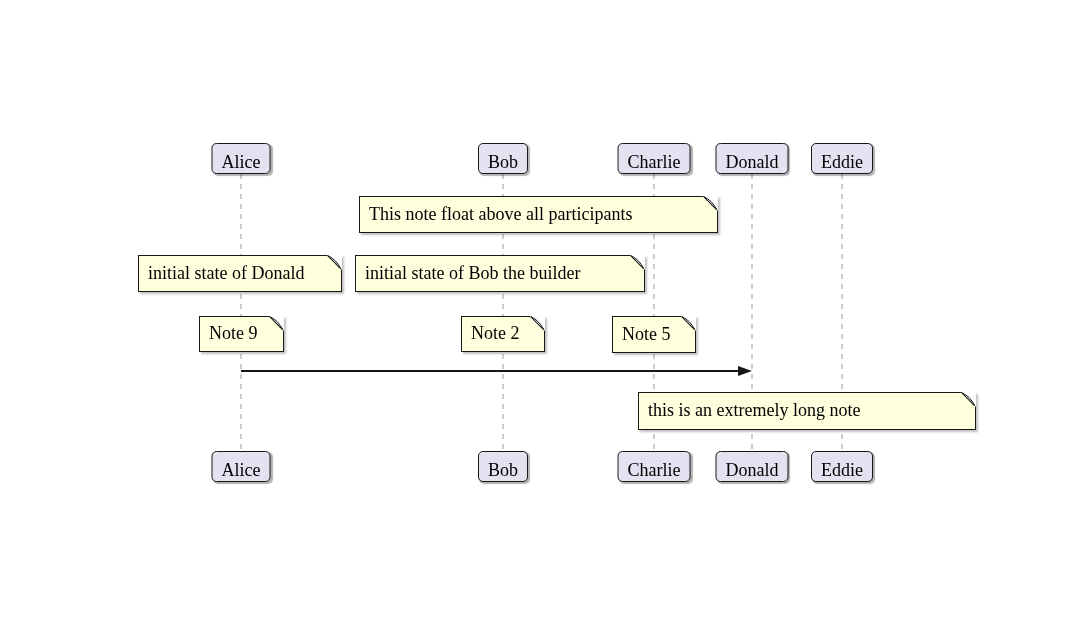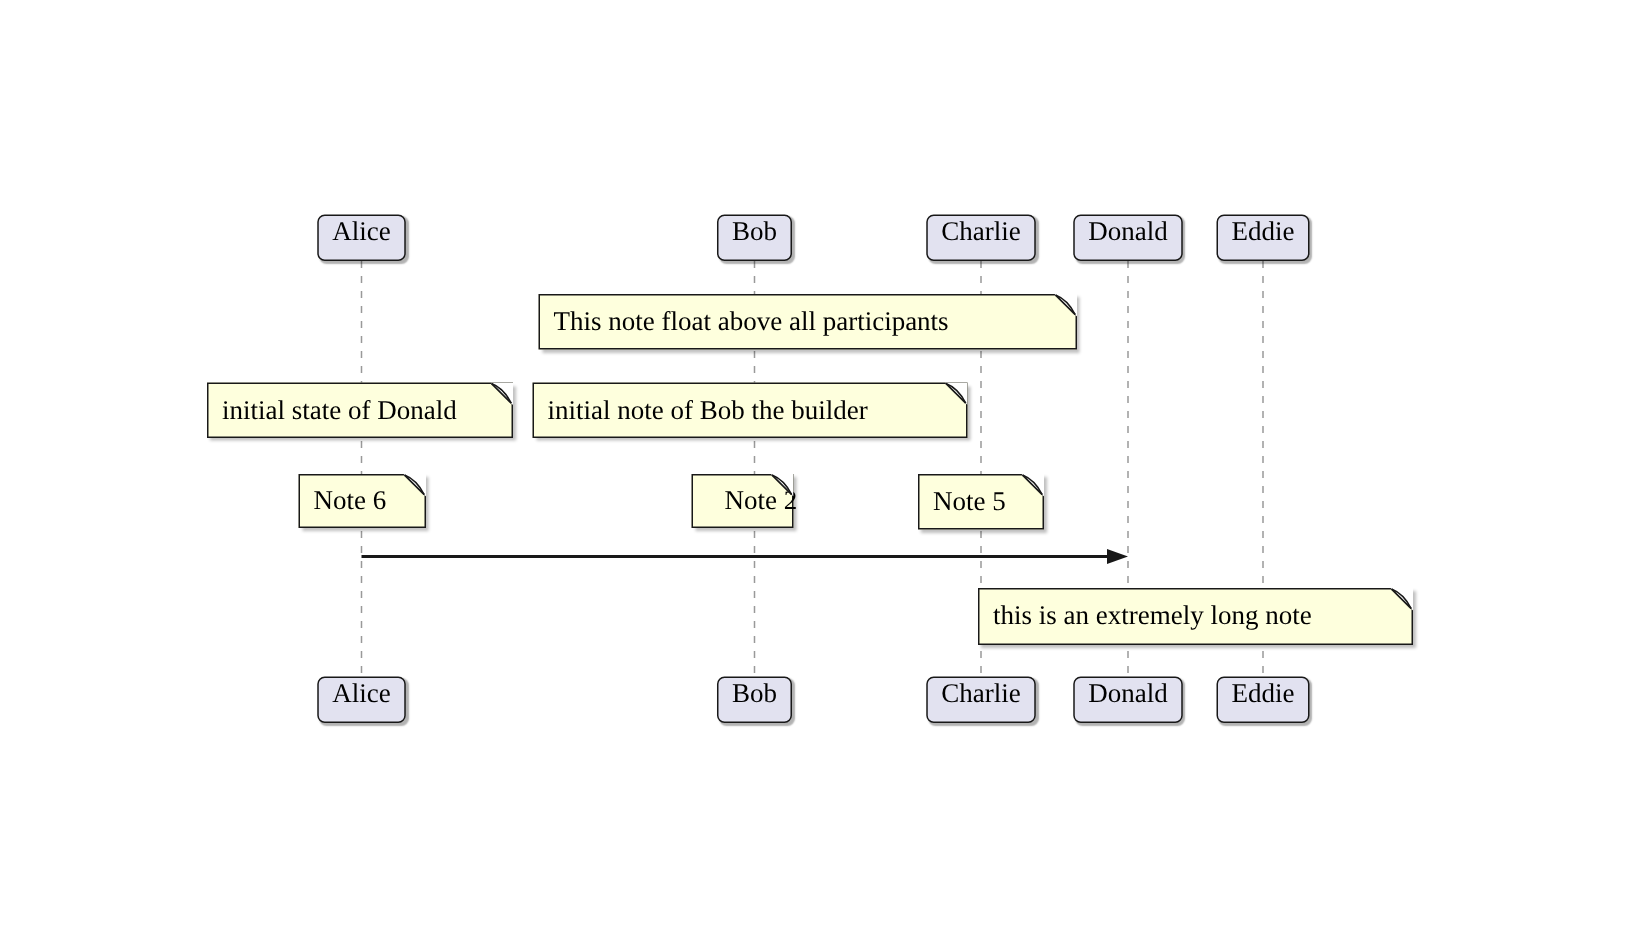--- a/index.html
+++ b/index.html
@@ -28,21 +28,21 @@
       transparent 5px,
       transparent 10px
     );
   }
   
   .participant {
     position: absolute;
     height: 31px;
     box-sizing: border-box;
     display: flex;
-    align-items: flex-start;
+    align-items: flex-end;
     justify-content: center;
     padding: 0 9px;
     background: var(--participant-fill, #e2e2f0);
     border: 1.5px solid var(--participant-border, #181818);
     border-radius: 5px;
     box-shadow: 1.5px 1.5px 1px rgba(0,0,0,0.30);
     font-size: 18px;
     color: var(--text, #000000);
     white-space: nowrap;
   }
@@ -116,56 +116,56 @@
   <div class="note" style="left: 138px; top: 255px; width: 204px; height: 37px;">
     <span class="note-text">initial state of Donald</span>
     <svg class="fold" width="15" height="15" viewBox="0 0 15 15">
       <path d="M0 0 H15 V15 Z" fill="#ffffff"></path>
       <path d="M0.7 0.7 Q9 4 13.8 13.8" fill="#ffffff" stroke="#181818" stroke-width="1"></path>
       <path d="M0.7 0.7 L13.8 13.8" fill="none" stroke="#181818" stroke-width="1.1"></path>
     </svg>
   </div>
 
   <div class="note" style="left: 355px; top: 255px; width: 290px; height: 37px;">
-    <span class="note-text">initial note of Bob the builder</span>
+    <span class="note-text">initial state of Bob the builder</span>
     <svg class="fold" width="15" height="15" viewBox="0 0 15 15">
       <path d="M0 0 H15 V15 Z" fill="#ffffff"></path>
       <path d="M0.7 0.7 Q9 4 13.8 13.8" fill="#ffffff" stroke="#181818" stroke-width="1"></path>
       <path d="M0.7 0.7 L13.8 13.8" fill="none" stroke="#181818" stroke-width="1.1"></path>
     </svg>
   </div>
 
   <div class="note" style="left: 199px; top: 316px; width: 85px; height: 36px;">
-    <span class="note-text">Note 6</span>
-    <svg class="fold" width="15" height="15" viewBox="0 0 15 15">
-      <path d="M0 0 H15 V15 Z" fill="#ffffff"></path>
-      <path d="M0.7 0.7 Q9 4 13.8 13.8" fill="#ffffff" stroke="#181818" stroke-width="1"></path>
-      <path d="M0.7 0.7 L13.8 13.8" fill="none" stroke="#181818" stroke-width="1.1"></path>
-    </svg>
-  </div>
-
-  <div class="note" style="left: 461px; top: 316px; width: 68px; height: 36px; padding-left: 12px;">
+    <span class="note-text">Note 9</span>
+    <svg class="fold" width="15" height="15" viewBox="0 0 15 15">
+      <path d="M0 0 H15 V15 Z" fill="#ffffff"></path>
+      <path d="M0.7 0.7 Q9 4 13.8 13.8" fill="#ffffff" stroke="#181818" stroke-width="1"></path>
+      <path d="M0.7 0.7 L13.8 13.8" fill="none" stroke="#181818" stroke-width="1.1"></path>
+    </svg>
+  </div>
+
+  <div class="note" style="left: 461px; top: 316px; width: 84px; height: 36px;">
     <span class="note-text">Note 2</span>
     <svg class="fold" width="15" height="15" viewBox="0 0 15 15">
       <path d="M0 0 H15 V15 Z" fill="#ffffff"></path>
       <path d="M0.7 0.7 Q9 4 13.8 13.8" fill="#ffffff" stroke="#181818" stroke-width="1"></path>
       <path d="M0.7 0.7 L13.8 13.8" fill="none" stroke="#181818" stroke-width="1.1"></path>
     </svg>
   </div>
 
   <div class="note" style="left: 612px; top: 316px; width: 84px; height: 37px;">
     <span class="note-text">Note 5</span>
     <svg class="fold" width="15" height="15" viewBox="0 0 15 15">
       <path d="M0 0 H15 V15 Z" fill="#ffffff"></path>
       <path d="M0.7 0.7 Q9 4 13.8 13.8" fill="#ffffff" stroke="#181818" stroke-width="1"></path>
       <path d="M0.7 0.7 L13.8 13.8" fill="none" stroke="#181818" stroke-width="1.1"></path>
     </svg>
   </div>
 
-  <div class="note" style="left: 652px; top: 392px; width: 290px; height: 38px;">
+  <div class="note" style="left: 638px; top: 392px; width: 338px; height: 38px;">
     <span class="note-text">this is an extremely long note</span>
     <svg class="fold" width="15" height="15" viewBox="0 0 15 15">
       <path d="M0 0 H15 V15 Z" fill="#ffffff"></path>
       <path d="M0.7 0.7 Q9 4 13.8 13.8" fill="#ffffff" stroke="#181818" stroke-width="1"></path>
       <path d="M0.7 0.7 L13.8 13.8" fill="none" stroke="#181818" stroke-width="1.1"></path>
     </svg>
   </div>
 
   <div class="message" style="left: 241px; top: 366px; width: 511px; height: 10px;">
     <div class="msg-line"></div>

